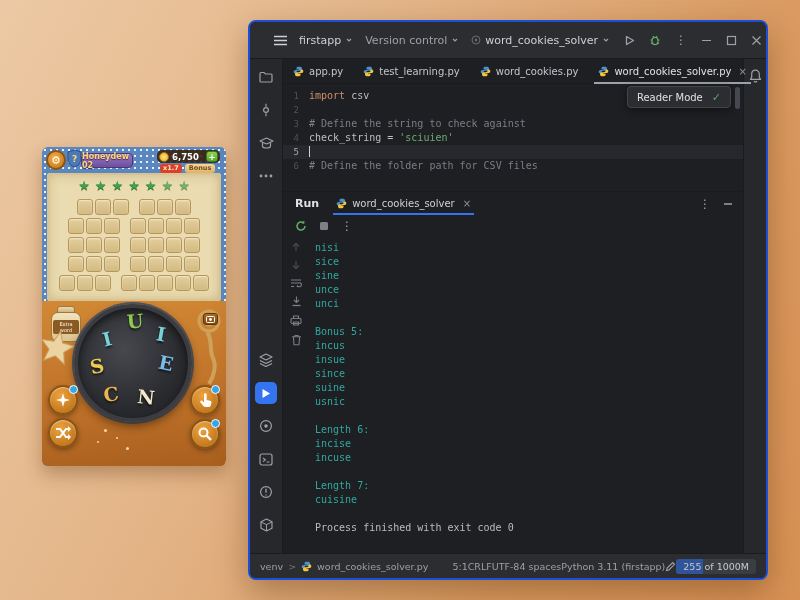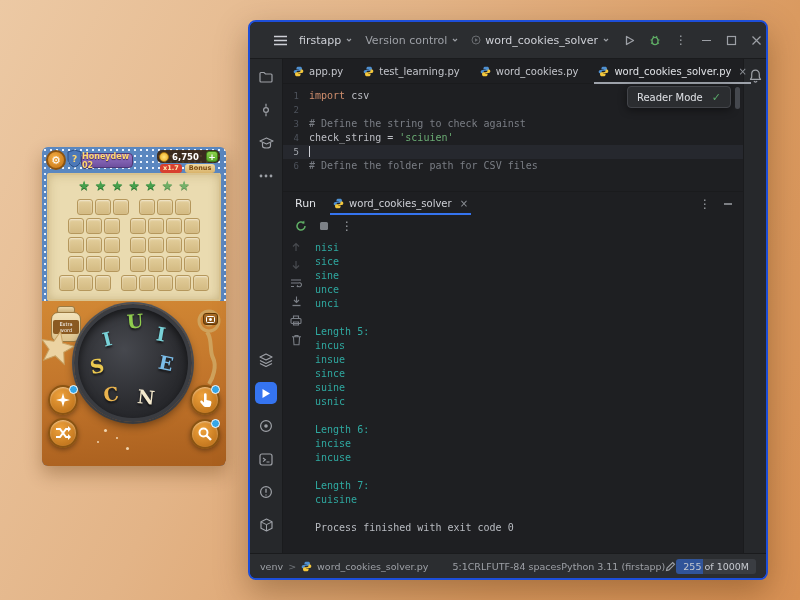--- a/index.html
+++ b/index.html
@@ -50,21 +50,21 @@
   .tok-st{color:var(--string-green,#6aab73);}
   .caret{width:1px;height:11px;margin-top:1px;background:#ced0d6;}
   .reader-chip{position:absolute;top:2px;right:12px;height:20px;display:flex;align-items:center;gap:9px;
     background:#2b2d30;border:1px solid #43454a;border-radius:4px;padding:0 9px;
     font-family:"DejaVu Sans","Liberation Sans",sans-serif;font-size:10px;color:#dfe1e5;
     box-shadow:0 2px 8px rgba(0,0,0,.45);}
   .reader-chip .check{color:#59a869;font-size:11px;}
   .scrollthumb{position:absolute;top:3px;right:3px;width:5px;height:22px;border-radius:3px;background:#45484e;}
   
   .runheader{height:23px;flex:0 0 auto;display:flex;align-items:center;gap:14px;padding-left:12px;}
-  .run-title{font-size:11px;font-weight:normal;color:#dfe1e5;}
+  .run-title{font-size:11px;font-weight:bold;color:#dfe1e5;}
   .runtab{display:flex;align-items:center;gap:5px;height:100%;position:relative;font-size:10px;color:#ced0d6;padding:0 3px;}
   .runtab::after{content:"";position:absolute;left:0;right:0;bottom:0;height:2px;background:var(--accent-blue,#3574f0);}
   .runtab .close{color:#8e9298;margin-left:3px;}
   .runheader-right{margin-left:auto;display:flex;align-items:center;gap:12px;padding-right:10px;color:#9da0a6;}
   .runtoolbar{height:22px;flex:0 0 auto;display:flex;align-items:center;gap:12px;padding-left:12px;color:#9da0a6;}
   .console{flex:1;display:flex;min-height:0;}
   .cgutter{flex:0 0 26px;width:26px;display:flex;flex-direction:column;align-items:center;gap:8px;padding-top:5px;color:#7a7e85;}
   .cgutter .dim{opacity:.45;}
   .cout{flex:1;padding:4px 0 0 6px;font-family:"DejaVu Sans Mono","Liberation Mono",monospace;font-size:10px;}
   .cline{height:14px;line-height:14px;color:var(--console-text,#2fa8a0);white-space:pre;}
@@ -586,21 +586,21 @@
               </svg>
           </span>
         </div>
         <div class="cout" id="console-lines">
             <div class="cline">nisi</div>
             <div class="cline">sice</div>
             <div class="cline">sine</div>
             <div class="cline">unce</div>
             <div class="cline">unci</div>
             <div class="cline"> </div>
-            <div class="cline">Length 5:</div>
+            <div class="cline">Bonus 5:</div>
             <div class="cline">incus</div>
             <div class="cline">insue</div>
             <div class="cline">since</div>
             <div class="cline">suine</div>
             <div class="cline">usnic</div>
             <div class="cline"> </div>
             <div class="cline">Length 6:</div>
             <div class="cline">incise</div>
             <div class="cline">incuse</div>
             <div class="cline"> </div>

